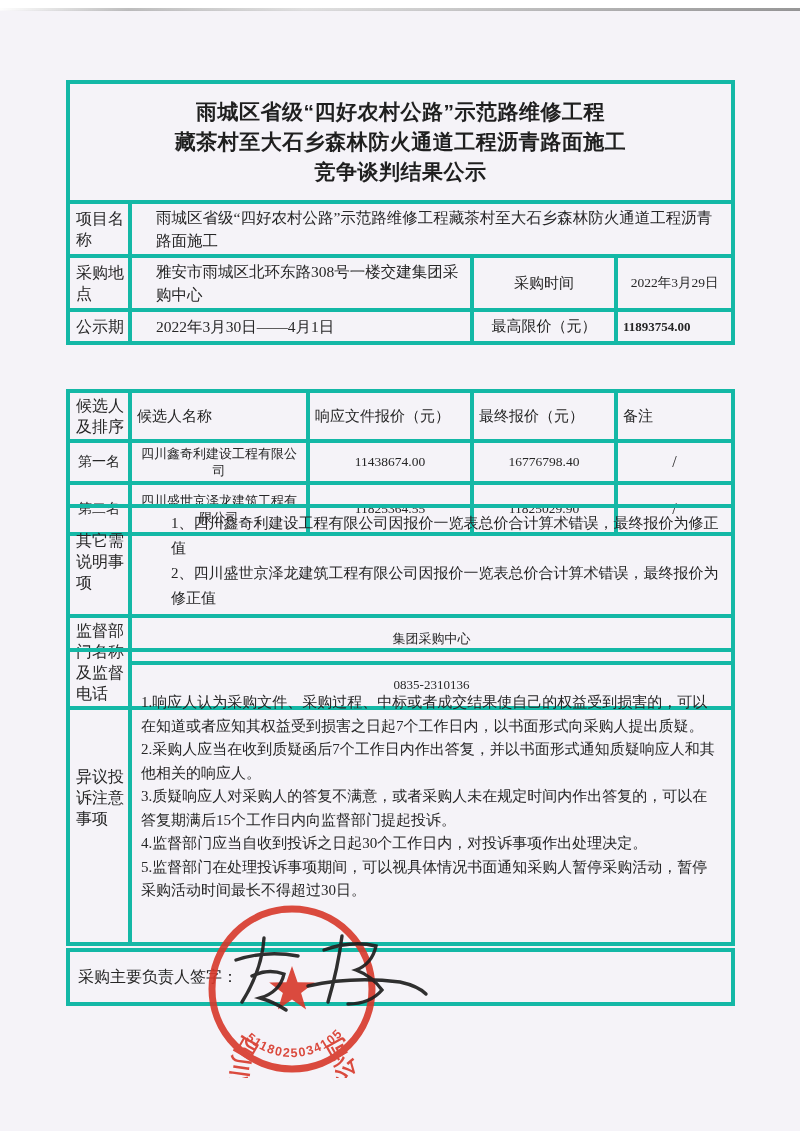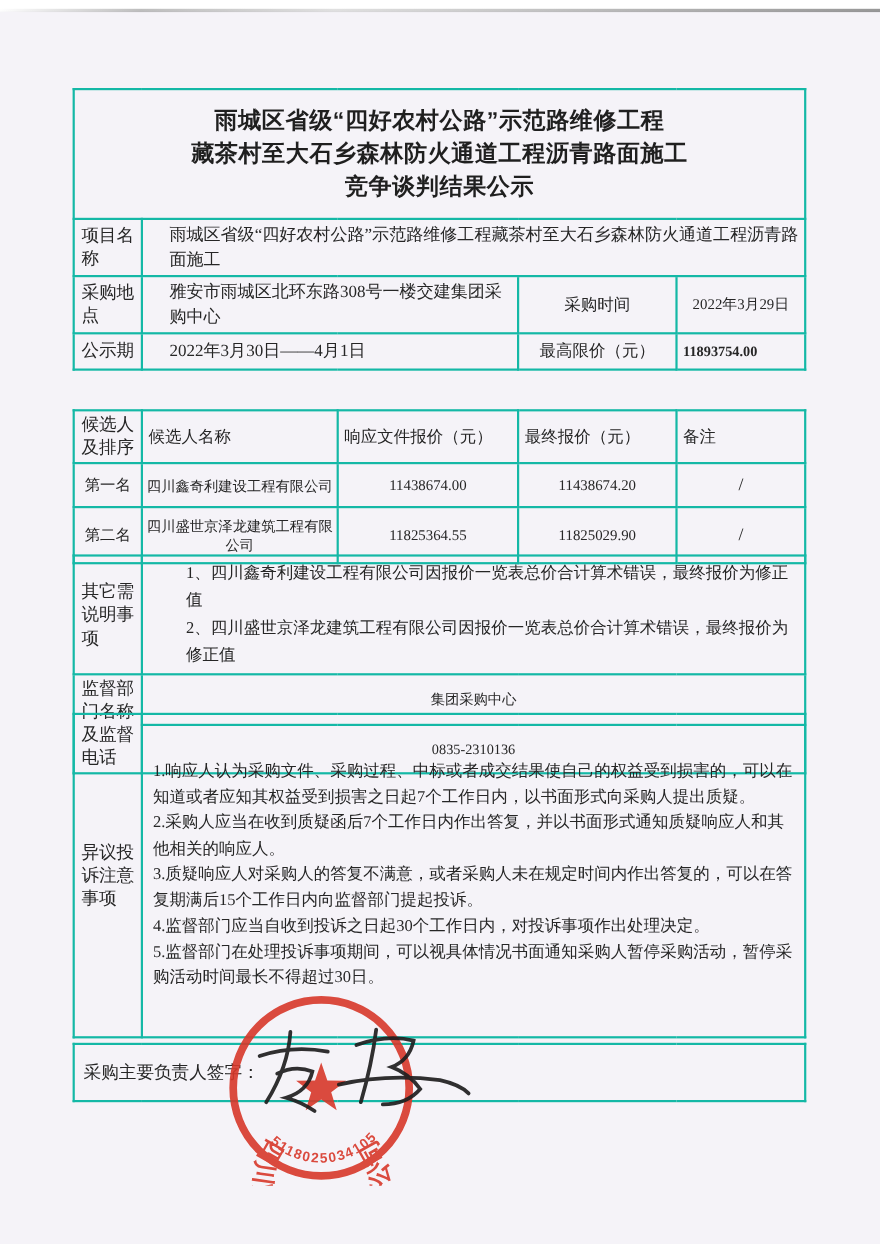--- a/index.html
+++ b/index.html
@@ -6,22 +6,22 @@
   body{
     width:800px;height:1131px;position:relative;overflow:hidden;
     background:#ffffff;
     font-family:"Liberation Serif","DejaVu Serif",serif;
     color:#262626;
   }
   .paper{position:absolute;left:0;top:10px;width:800px;height:1121px;background:#f5f3f8;}
   .scan-edge{position:absolute;top:8px;left:0;width:800px;height:3px;opacity:.65;
     background:linear-gradient(90deg,#fdfdfd 0%,#9a9a9a 16%,#cfcfcf 38%,#8e8e8e 72%,#5f5f5f 100%);}
   table{border-collapse:collapse;position:absolute;left:66px;table-layout:fixed;width:665px;}
-  td{border:2px solid #14b8a6;padding:2px 5px;vertical-align:middle;overflow:hidden;}
-  .t1{top:80px}.t2{top:372px}.t3{top:504px}.t4{top:648px}.t5{top:948px}
+  td{border:4px solid #14b8a6;padding:2px 5px;vertical-align:middle;overflow:hidden;}
+  .t1{top:80px}.t2{top:389px}.t3{top:504px}.t4{top:648px}.t5{top:948px}
 
   .title-cell{height:112px;text-align:center;border-bottom-width:2px;}
   .title-line{
     font-family:"Liberation Sans","DejaVu Sans",sans-serif;
     font-weight:700;font-size:21px;line-height:30px;color:#1f1f1f;letter-spacing:.5px;}
 
   .lbl{font-size:16px;line-height:21px;padding:2px 3px 2px 6px;}
   .val{font-size:15.5px;line-height:23px;padding-left:24px;}
   .clbl{font-size:15px;text-align:center;padding:2px 2px;}
   .num{font-size:14px;text-align:center;}
@@ -95,21 +95,21 @@
     <td class="lbl">候选人及排序</td>
     <td class="hd">候选人名称</td>
     <td class="hd">响应文件报价（元）</td>
     <td class="hd">最终报价（元）</td>
     <td class="hd">备注</td>
   </tr>
   <tr style="height:40px">
     <td class="rank">第一名</td>
     <td class="cname">四川鑫奇利建设工程有限公司</td>
     <td class="price">11438674.00</td>
-    <td class="price">11438674.20</td>
+    <td class="price">16776798.40</td>
     <td class="remark">/</td>
   </tr>
   <tr style="height:51px">
     <td class="rank">第二名</td>
     <td class="cname">四川盛世京泽龙建筑工程有限公司</td>
     <td class="price">11825364.55</td>
     <td class="price">11825029.90</td>
     <td class="remark">/</td>
   </tr>
 </tbody>

